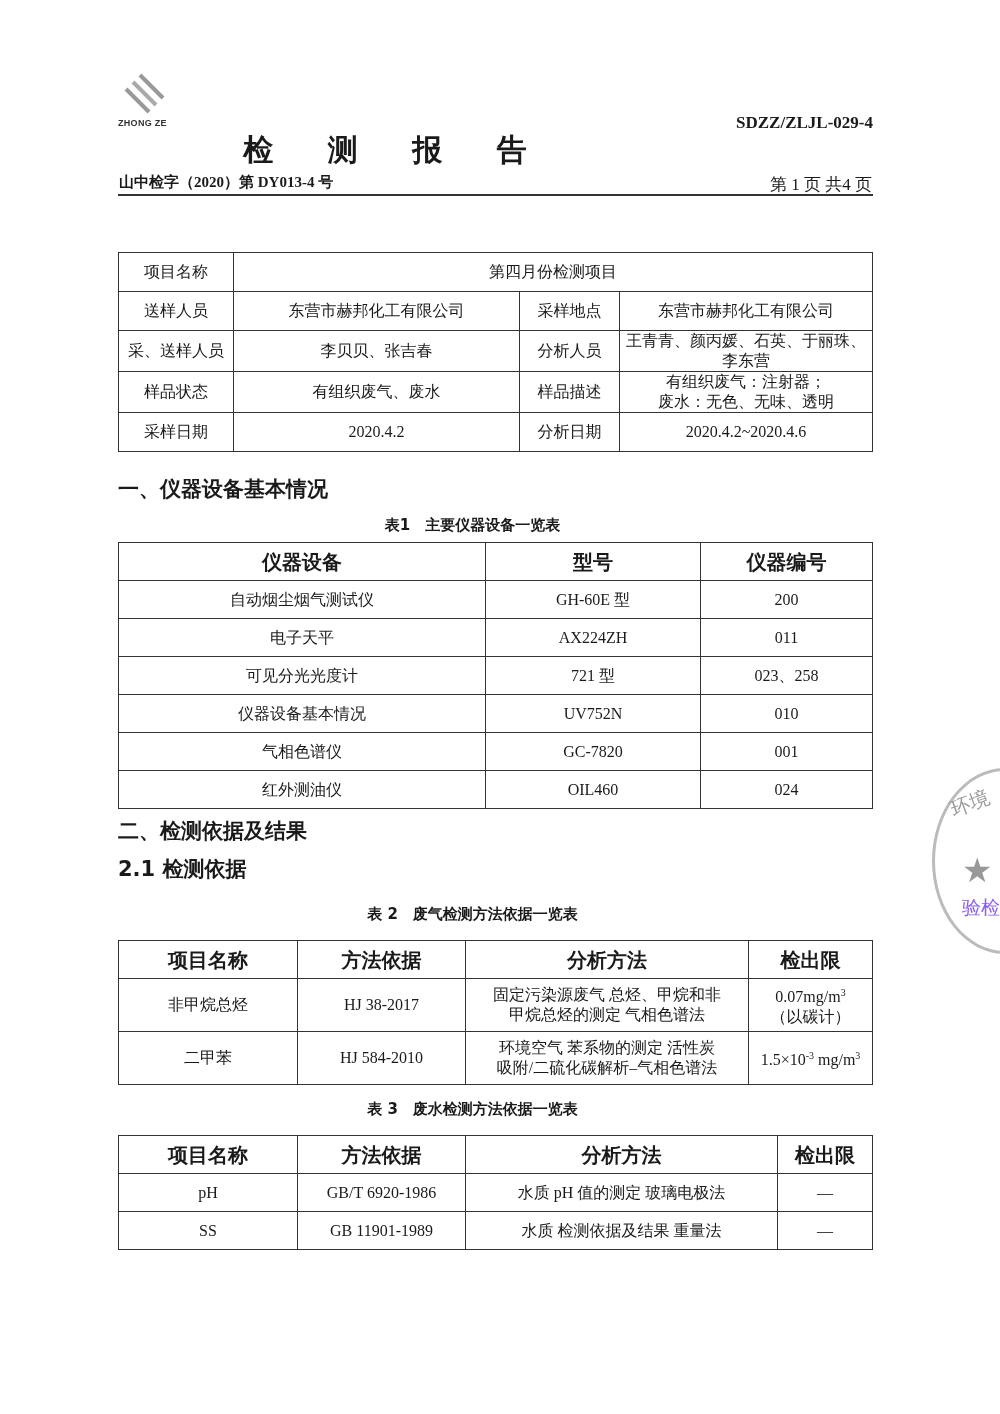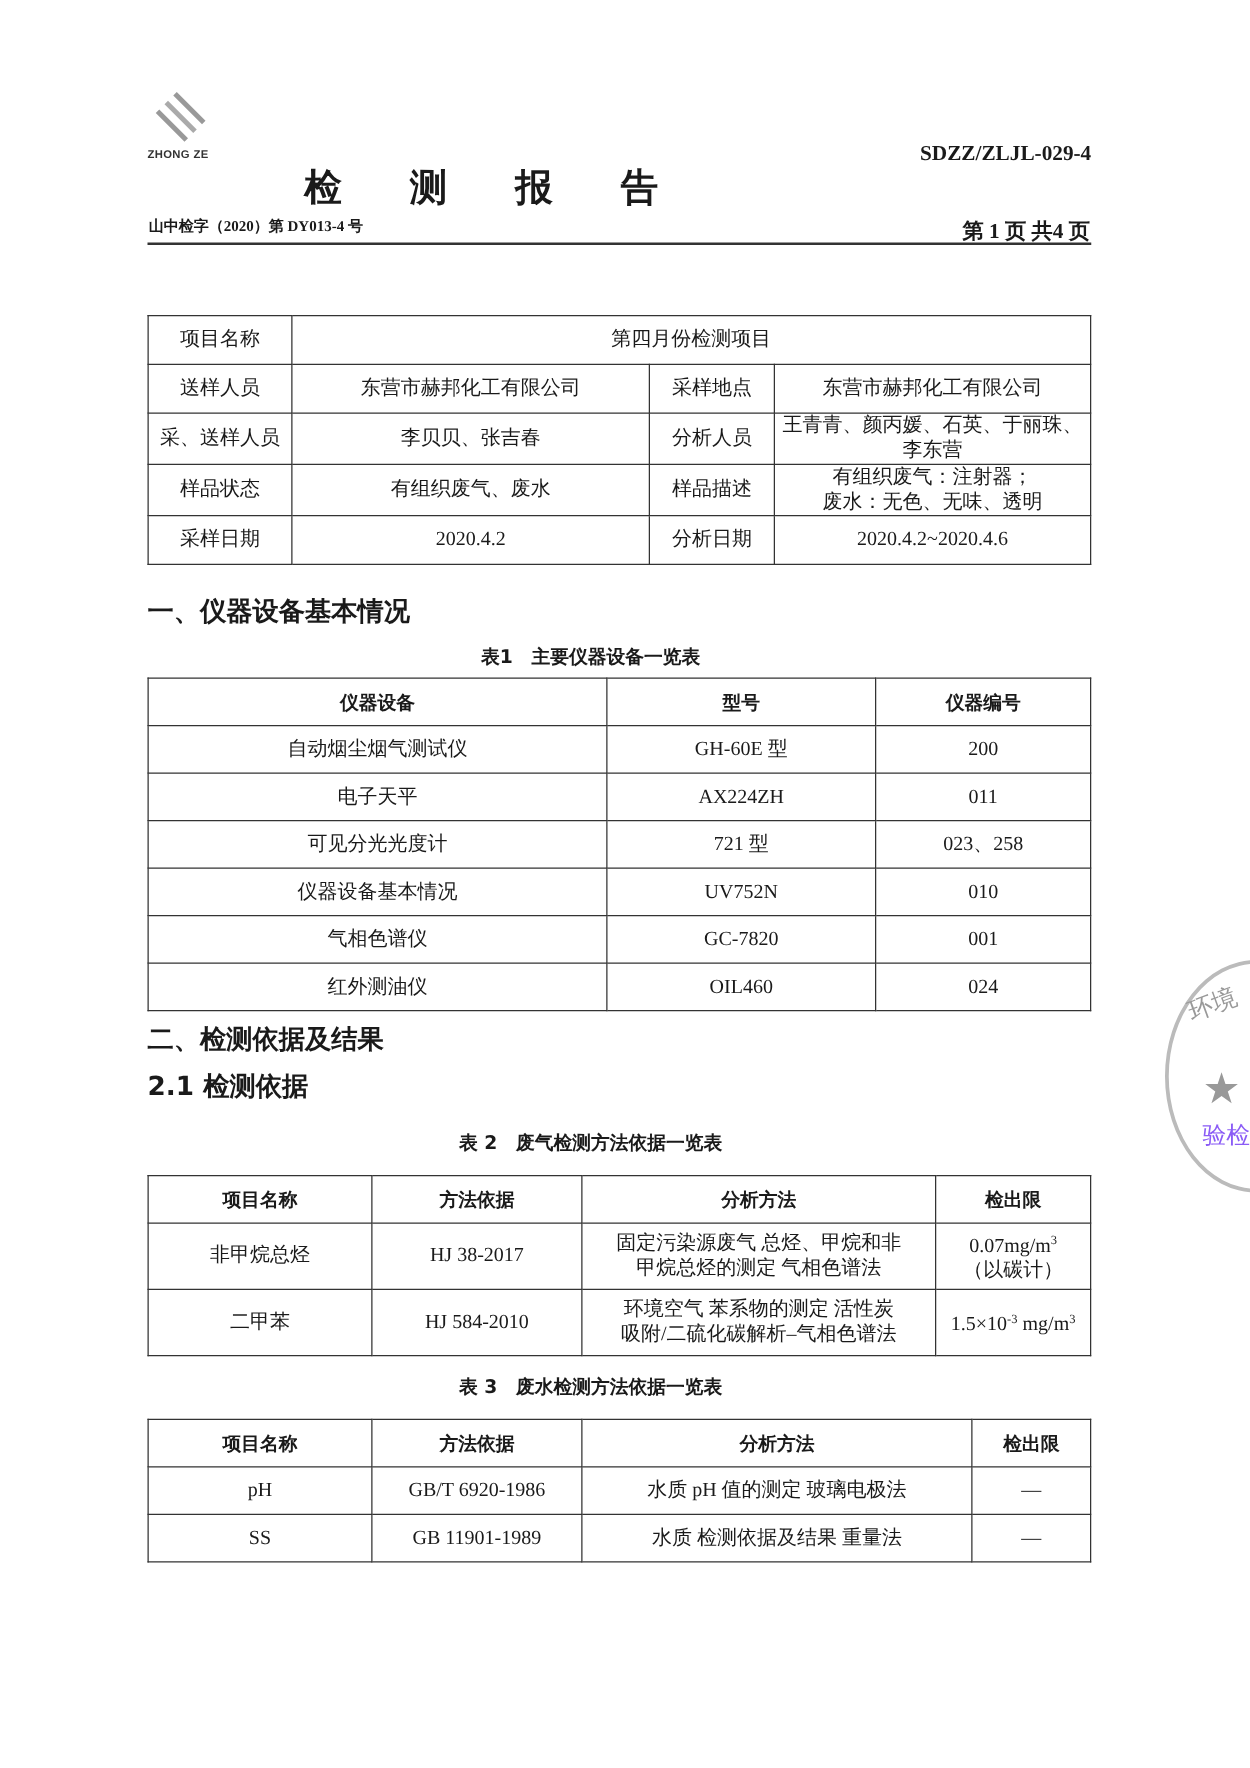--- a/index.html
+++ b/index.html
@@ -3,26 +3,26 @@
   <meta charset="utf-8">
   <style>
     html, body { margin:0; padding:0; }
     body { width:1000px; height:1414px; background:#fff; position:relative; overflow:hidden;
            font-family:"Liberation Serif","DejaVu Serif",serif; color:#1a1a1a; }
     .abs { position:absolute; }
     .logo { left:118px; top:70px; width:60px; height:60px; }
     .logo-text { left:118px; top:118px; font-family:"Liberation Sans","DejaVu Sans",sans-serif; font-size:9px; font-weight:bold; color:#333; letter-spacing:0.3px; }
     .docno { right:127px; top:113px; font-size:17px; font-weight:bold; }
     .title { left:0; width:792px; top:130px; text-align:center; font-size:30px; font-weight:bold; letter-spacing:22px; font-family:"DejaVu Sans","Liberation Sans",sans-serif; }
-    .reportno { left:119px; top:173px; font-size:12px; font-weight:bold; }
-    .pageinfo { right:128px; top:173px; font-size:17px; font-weight:bold; }
+    .reportno { left:119px; top:173px; font-size:15px; font-weight:bold; }
+    .pageinfo { right:128px; top:173px; font-size:17px; font-weight:normal; }
     .hr { left:118px; top:194px; width:755px; height:2px; background:#333; }
     table { border-collapse:collapse; position:absolute; }
     td, th { border:1.5px solid #333; text-align:center; vertical-align:middle; font-size:16px; font-weight:normal; padding:0 4px; line-height:20px; }
-    th { font-weight:bold; font-family:"DejaVu Sans","Liberation Sans",sans-serif; font-size:15px; }
+    th { font-weight:bold; font-family:"DejaVu Sans","Liberation Sans",sans-serif; font-size:20px; }
     .t0 { left:118px; top:252px; width:755px; }
     .t0 td { height:38px; }
     .sec { font-weight:bold; font-size:21px; font-family:"DejaVu Sans","Liberation Sans",sans-serif; }
     .cap { left:0; width:945px; text-align:center; font-weight:bold; font-size:15px; font-family:"DejaVu Sans","Liberation Sans",sans-serif; }
     .t1 { left:118px; top:542px; width:755px; }
     .t1 td, .t1 th { height:37px; }
     .t2 { left:118px; top:940px; width:755px; }
     .t2 th { height:37px; }
     .t2 td { height:52px; }
     .t3 { left:118px; top:1135px; width:755px; }

